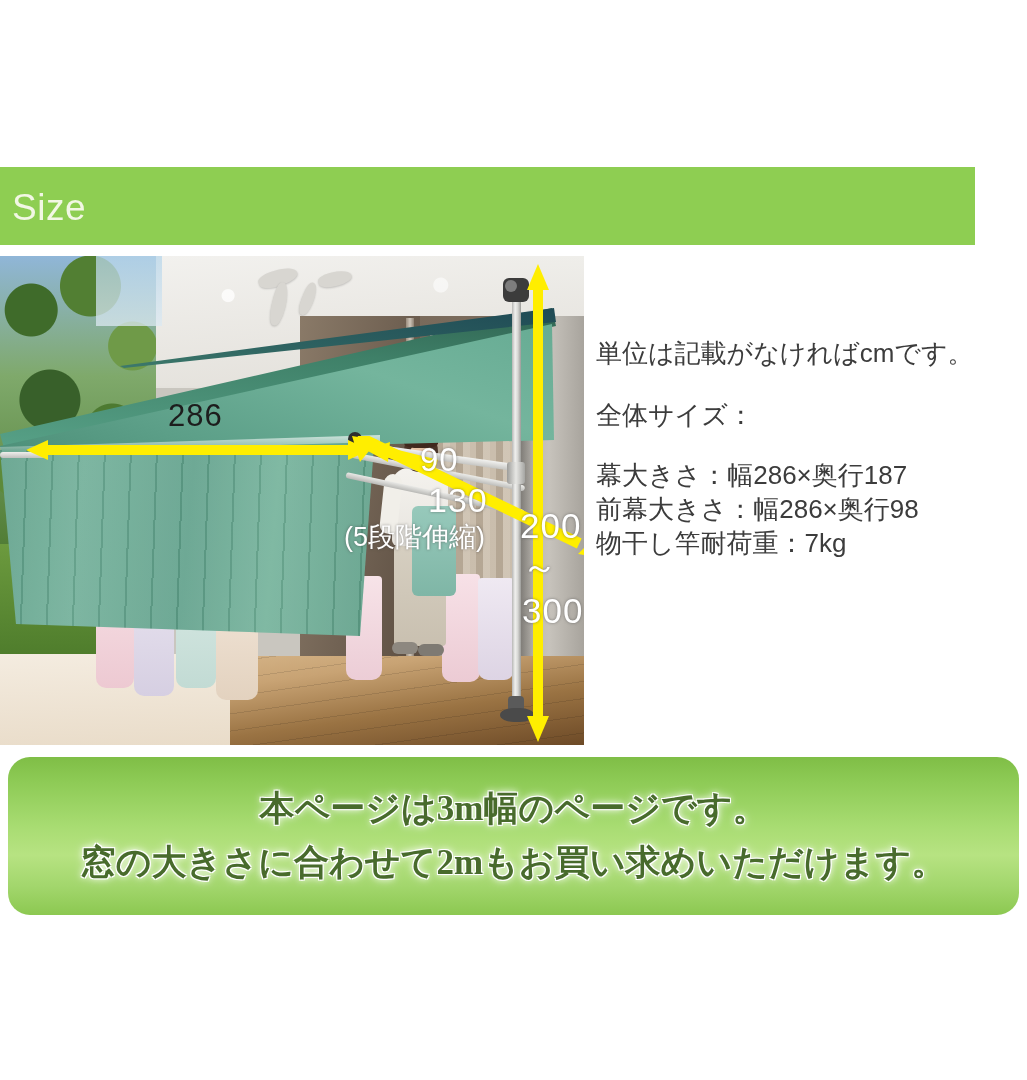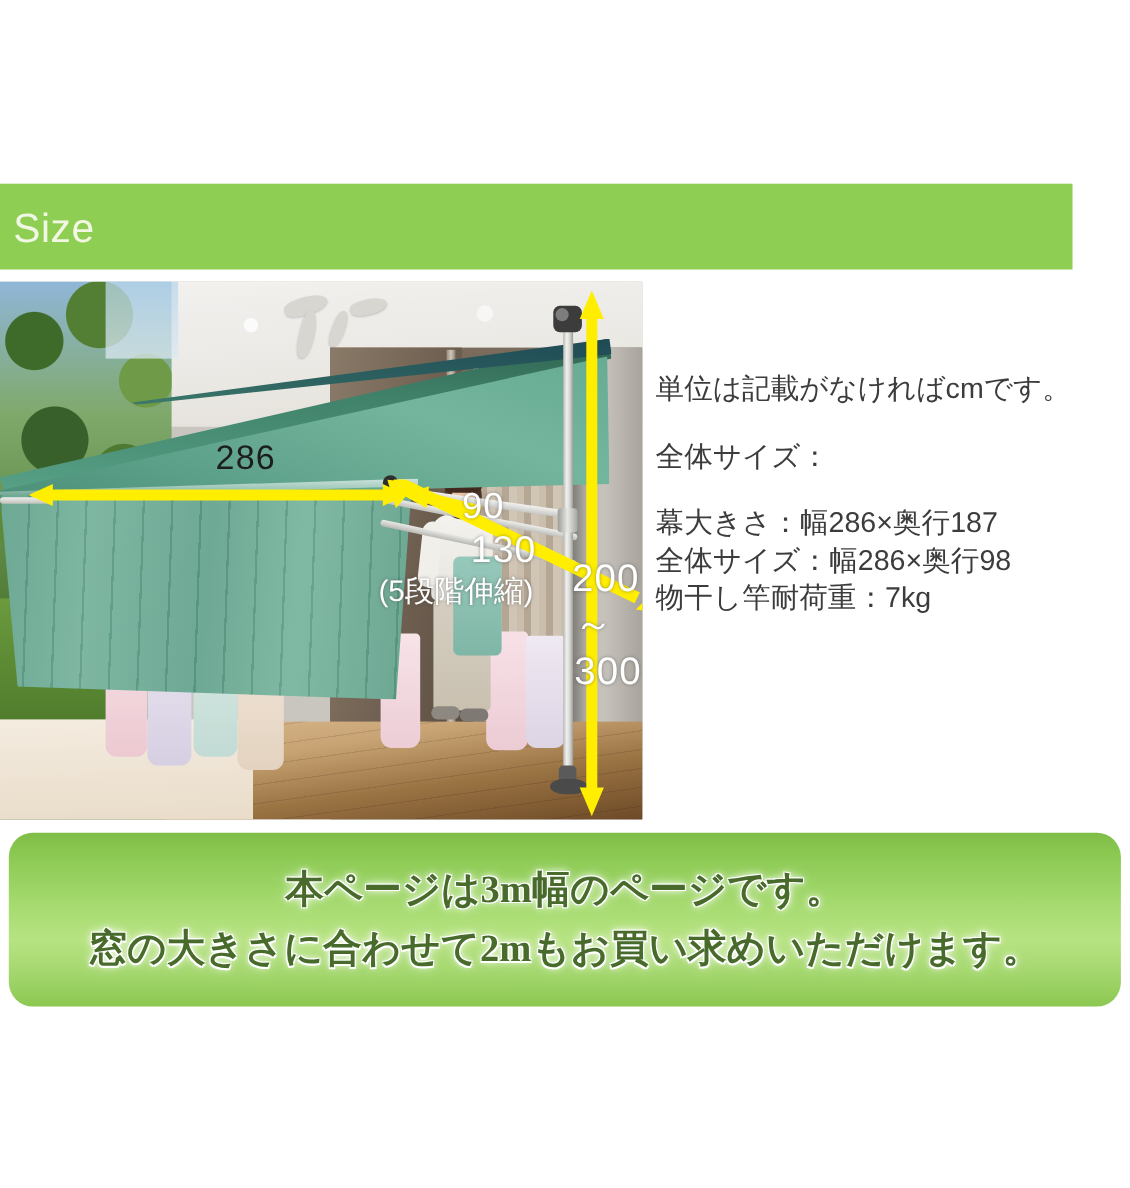--- a/index.html
+++ b/index.html
@@ -328,21 +328,21 @@
   
   #arr-v {
     position: absolute;
     left: 524px; top: 8px; width: 28px; height: 478px;
   }
 
   
   .lbl { position: absolute; font-family: "Liberation Sans", sans-serif; }
   #lbl-286 {
     left: 168px; top: 142px;
-    font-size: 31px; color: #1d1d1d; letter-spacing: 1px; margin-left: 28px;
+    font-size: 31px; color: #1d1d1d; letter-spacing: 1px;
   }
   #lbl-90 {
     left: 420px; top: 185px;
     font-size: 33px; color: #ffffff; letter-spacing: 1px;
     text-shadow: 0 0 3px rgba(60,60,60,.55);
   }
   #lbl-130 {
     left: 428px; top: 225px;
     font-size: 34px; color: #ffffff; letter-spacing: 1px;
     text-shadow: 0 0 3px rgba(60,60,60,.55);
@@ -520,20 +520,20 @@
   <div class="lbl" id="lbl-200">200</div>
   <div class="lbl" id="lbl-300">～300</div>
 </div>
 
 <div id="spec-col">
   <div class="spec-line">単位は記載がなければcmです。</div>
   <div class="spec-gap"></div>
   <div class="spec-line">全体サイズ：</div>
   <div class="spec-gap2"></div>
   <div class="spec-line">幕大きさ：幅286×奥行187</div>
-  <div class="spec-line">全体サイズ：幅286×奥行98</div>
+  <div class="spec-line">前幕大きさ：幅286×奥行98</div>
   <div class="spec-line">物干し竿耐荷重：7kg</div>
 </div>
 
 <div id="bottom-banner">
   <div class="banner-line">本ページは3m幅のページです。</div>
   <div class="banner-line">窓の大きさに合わせて2mもお買い求めいただけます。</div>
 </div>
 
 </body></html>

